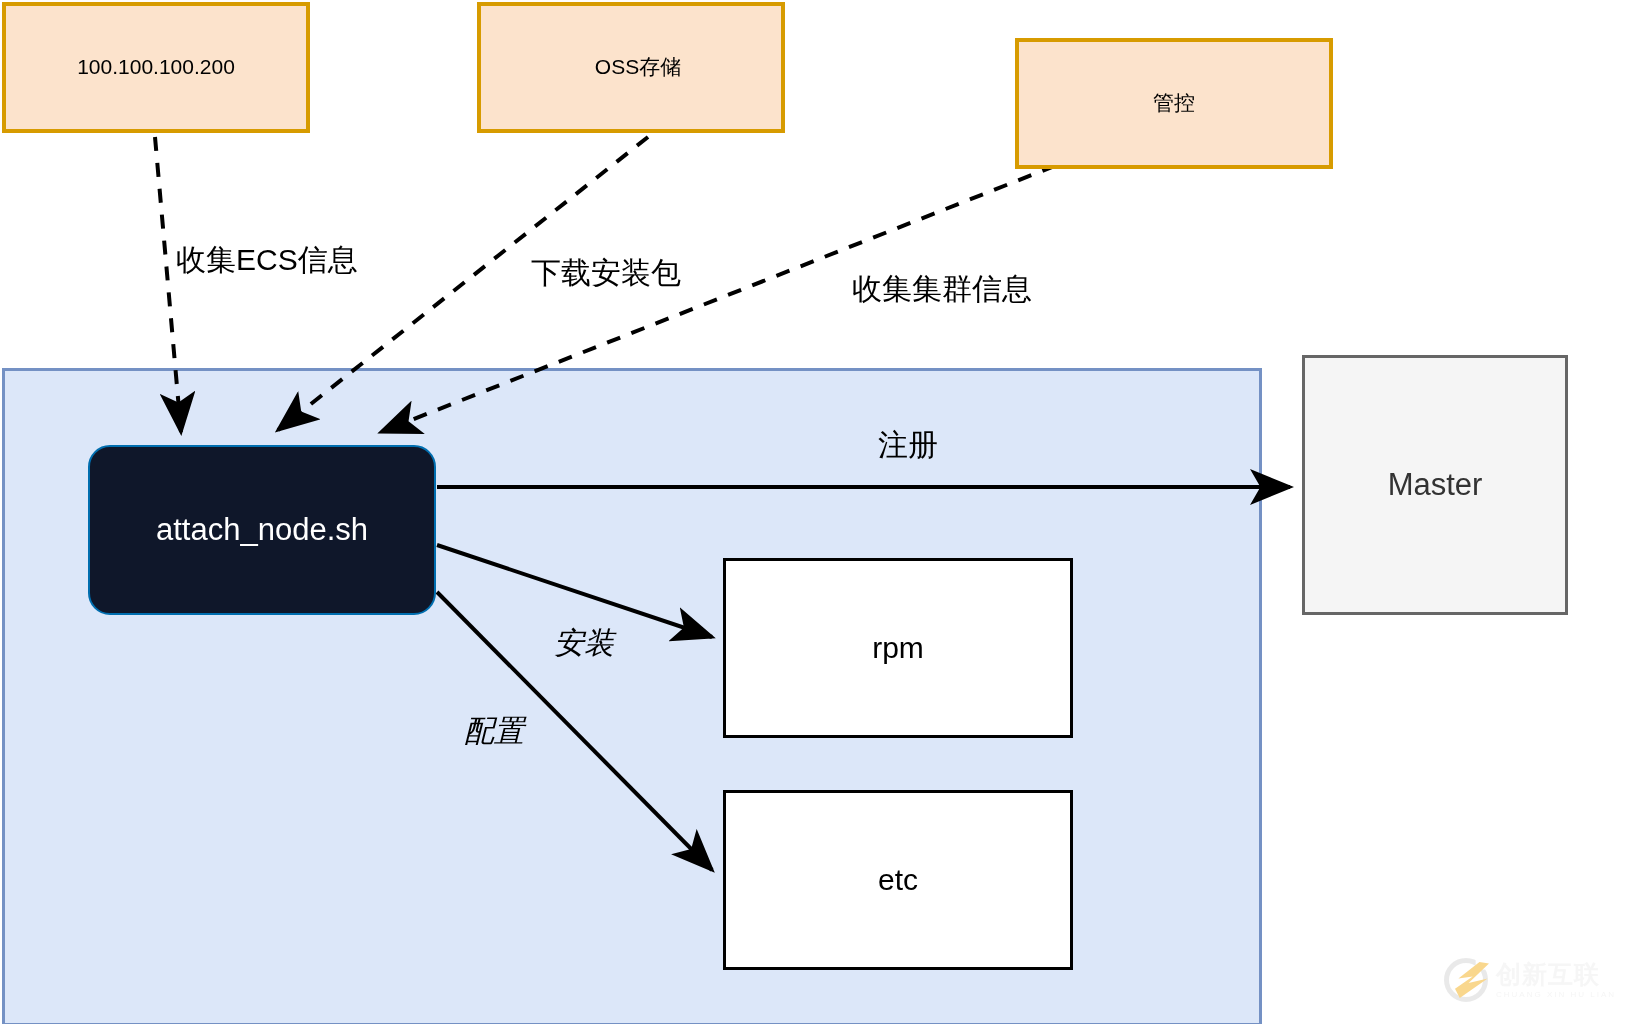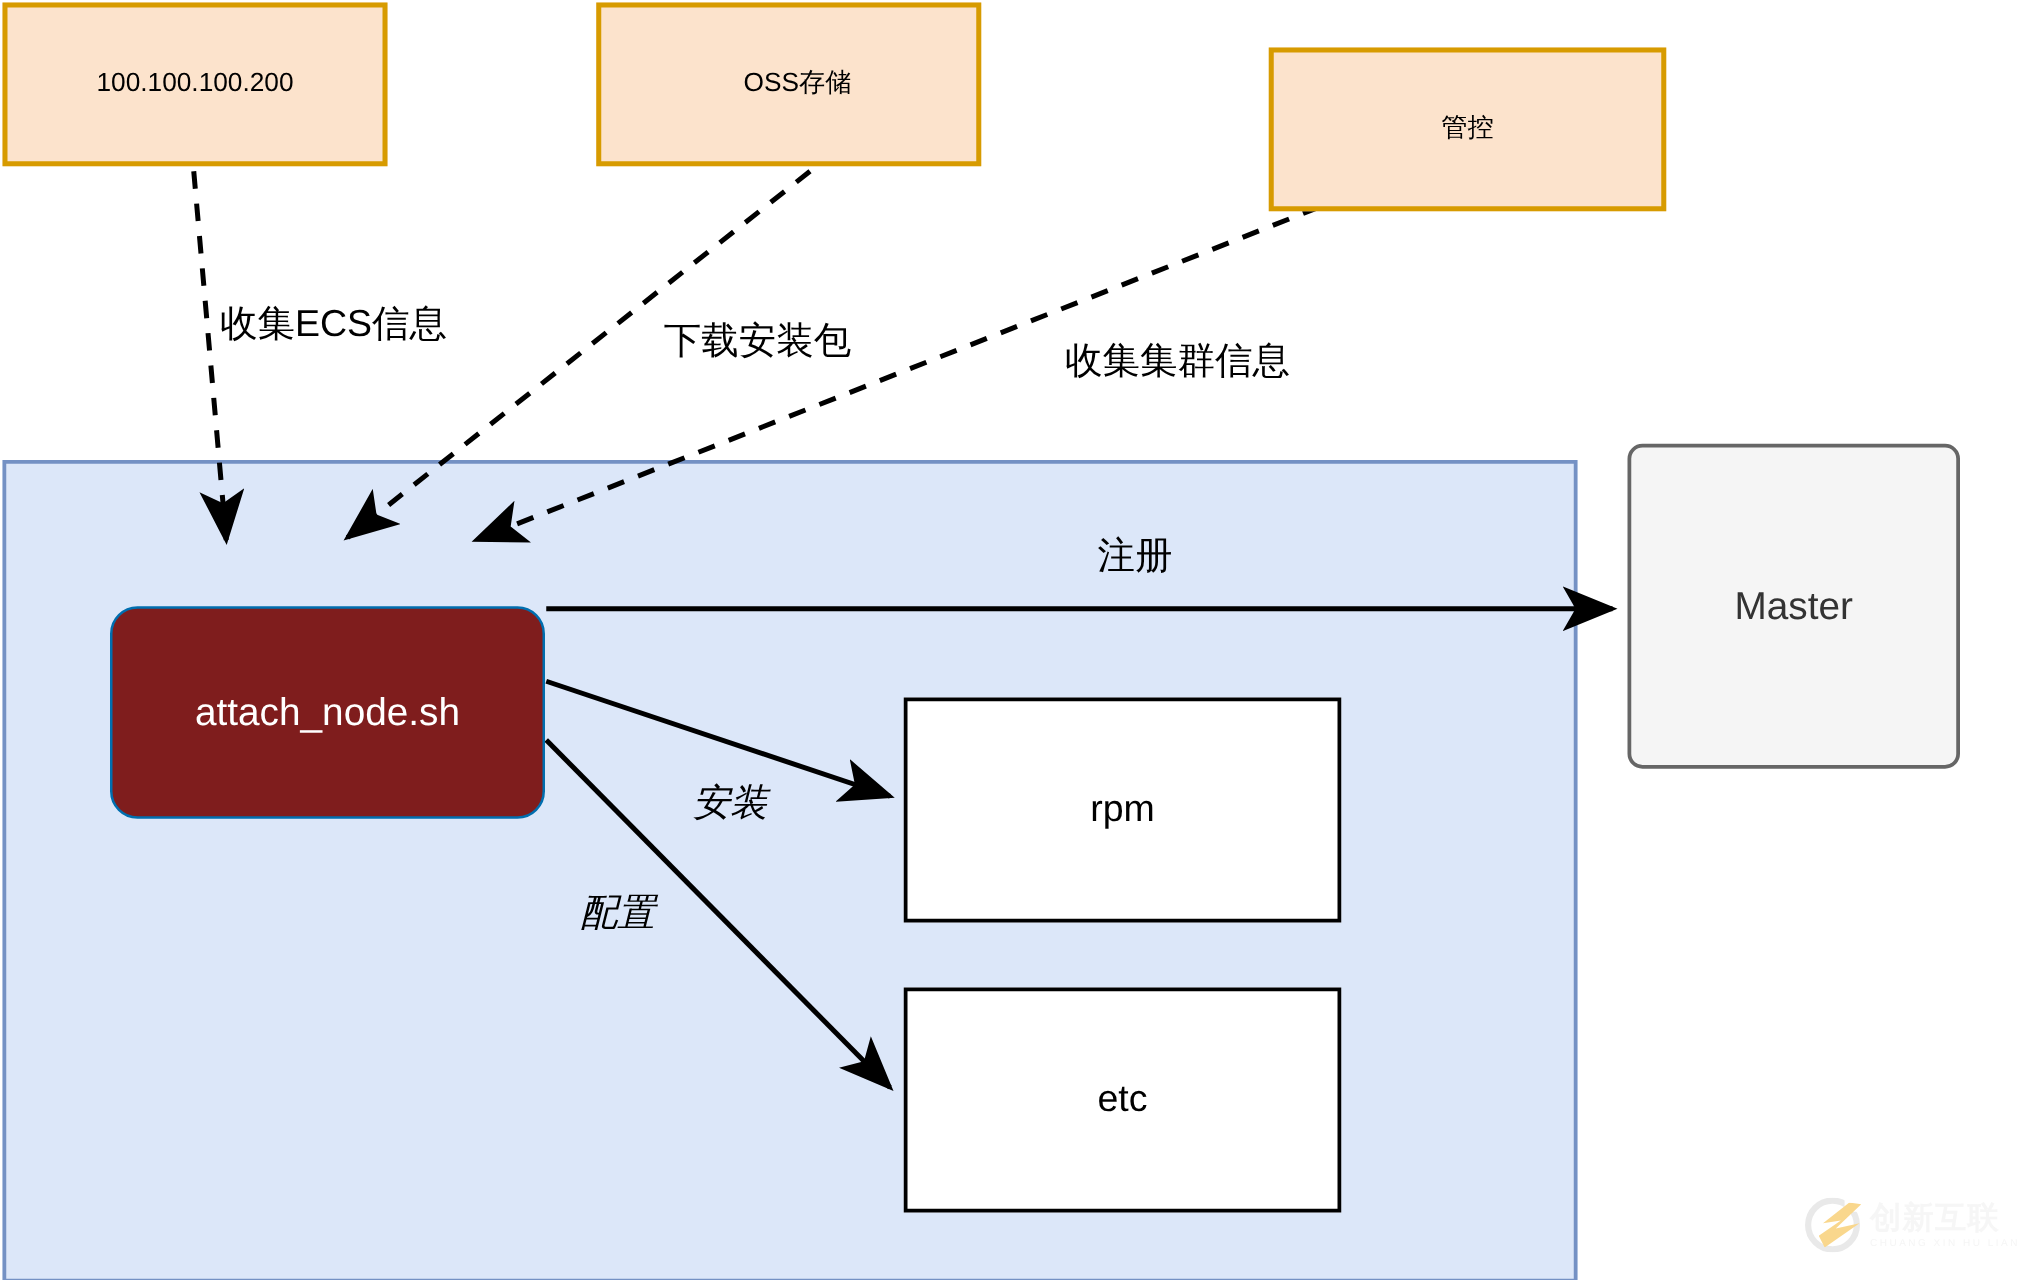--- a/index.html
+++ b/index.html
@@ -24,26 +24,25 @@
     text-align: center;
     line-height: 1.15;
   }
   .node-orange {
     background: #FCE3CC;
     border: 4px solid #D79B00;
     color: #000000;
     font-size: 21px;
   }
   .node-process {
-    background: #7f1d1d;
+    background: #0f172a;
     border: 2px solid #006EAF;
     border-radius: 22px;
     color: #ffffff;
     font-size: 31px;
-    margin-top: 40px;
   }
   .node-white {
     background: #ffffff;
     border: 3px solid #000000;
     color: #000000;
     font-size: 30px;
   }
   .node-grey {
     background: #F5F5F5;
     border: 3px solid #666666;
@@ -160,21 +159,21 @@
   </div>
 
   <div class="node node-white" style="left:723px; top:558px; width:350px; height:180px;justify-content:center;">
     <span>rpm</span>
   </div>
 
   <div class="node node-white" style="left:723px; top:790px; width:350px; height:180px;align-items:center;">
     <span>etc</span>
   </div>
 
-  <div class="node node-grey" style="left:1302px; top:355px; width:266px; height:260px;border-radius:12px;">
+  <div class="node node-grey" style="left:1302px; top:355px; width:266px; height:260px;">
     <span>Master</span>
   </div>
 
   <div class="edge-label" style="left:176px; top:245px;text-align:center;">收集ECS信息</div>
 
   <div class="edge-label" style="left:531px; top:258px;">下载安装包</div>
 
   <div class="edge-label" style="left:852px; top:274px;">收集集群信息</div>
 
   <div class="edge-label" style="left:878px; top:430px;">注册</div>

